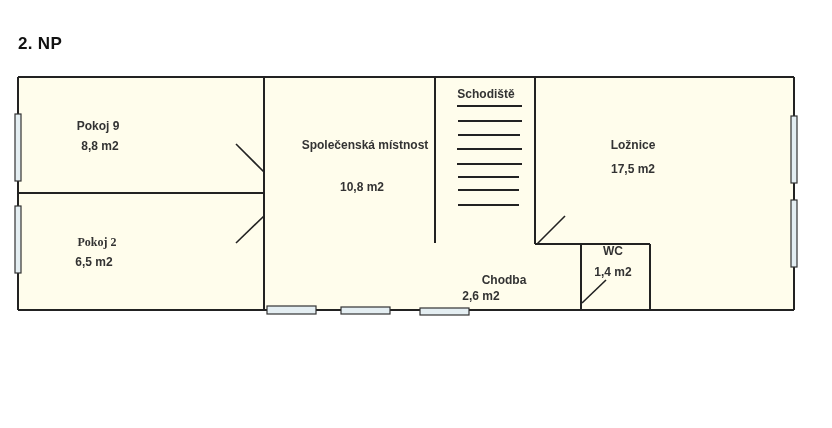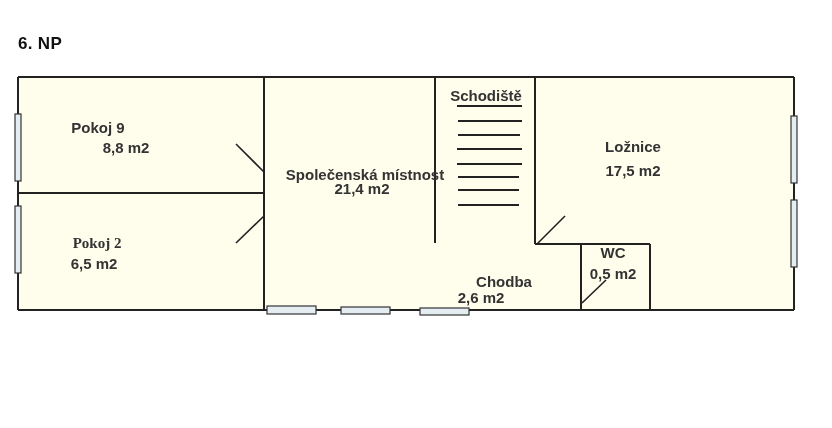--- a/index.html
+++ b/index.html
@@ -1,24 +1,24 @@
 <!DOCTYPE html>
 <html><head>
   <meta charset="utf-8">
   <style>
     html, body { margin: 0; padding: 0; background: #ffffff; }
     body { width: 832px; height: 428px; position: relative; overflow: hidden; font-family: "Liberation Sans", sans-serif; }
     .title { position: absolute; left: 18px; top: 34px; font-size: 17px; font-weight: bold; color: #111; letter-spacing: 0.3px; }
     svg { position: absolute; left: 0; top: 0; }
-    .lbl { position: absolute; font-size: 15px; font-weight: bold; color: #333; white-space: nowrap; transform: translateX(-50%); }
+    .lbl { position: absolute; font-size: 12px; font-weight: bold; color: #333; white-space: nowrap; transform: translateX(-50%); }
   </style>
 </head>
 <body>
 
-<div class="title">6. NP</div>
+<div class="title">2. NP</div>
 
 <svg width="832" height="428" viewBox="0 0 832 428">
 
   <rect x="18" y="77" width="776" height="233" fill="#fffdec"></rect>
 
   <g stroke="#222" stroke-width="2" fill="none">
 
     <line x1="18" y1="77" x2="794" y2="77"></line>
     <line x1="18" y1="310" x2="794" y2="310"></line>
     <line x1="18" y1="77" x2="18" y2="310"></line>
@@ -60,30 +60,30 @@
     <rect x="15" y="206" width="6" height="67"></rect>
     <rect x="791" y="116" width="6" height="67"></rect>
     <rect x="791" y="200" width="6" height="67"></rect>
     <rect x="267" y="306" width="49" height="8"></rect>
     <rect x="341" y="307" width="49" height="7"></rect>
     <rect x="420" y="308" width="49" height="7"></rect>
   </g>
 </svg>
 
 <div class="lbl" style="left:98px; top:119px;">Pokoj 9</div>
-<div class="lbl" style="left:108px; top:139px;padding-left:36px;">8,8 m2</div>
+<div class="lbl" style="left:82px; top:139px;padding-left:36px;">8,8 m2</div>
 
 <div class="lbl" style="left:97px; top:235px;font-family:Liberation Serif, serif;">Pokoj 2</div>
 <div class="lbl" style="left:94px; top:255px;">6,5 m2</div>
 
-<div class="lbl" style="left:365px; top:166px;">Společenská místnost</div>
-<div class="lbl" style="left:362px; top:180px;">21,4 m2</div>
+<div class="lbl" style="left:365px; top:138px;">Společenská místnost</div>
+<div class="lbl" style="left:362px; top:180px;">10,8 m2</div>
 
 <div class="lbl" style="left:486px; top:87px;">Schodiště</div>
 
 <div class="lbl" style="left:633px; top:138px;">Ložnice</div>
 <div class="lbl" style="left:633px; top:162px;">17,5 m2</div>
 
 <div class="lbl" style="left:504px; top:273px;">Chodba</div>
 <div class="lbl" style="left:481px; top:289px;">2,6 m2</div>
 
 <div class="lbl" style="left:613px; top:244px;">WC</div>
-<div class="lbl" style="left:613px; top:265px;">0,5 m2</div>
+<div class="lbl" style="left:613px; top:265px;">1,4 m2</div>
 
 </body></html>

